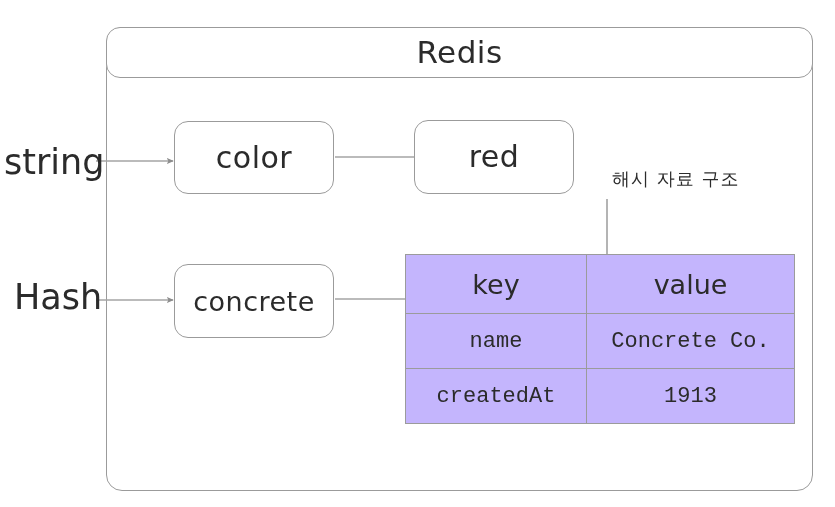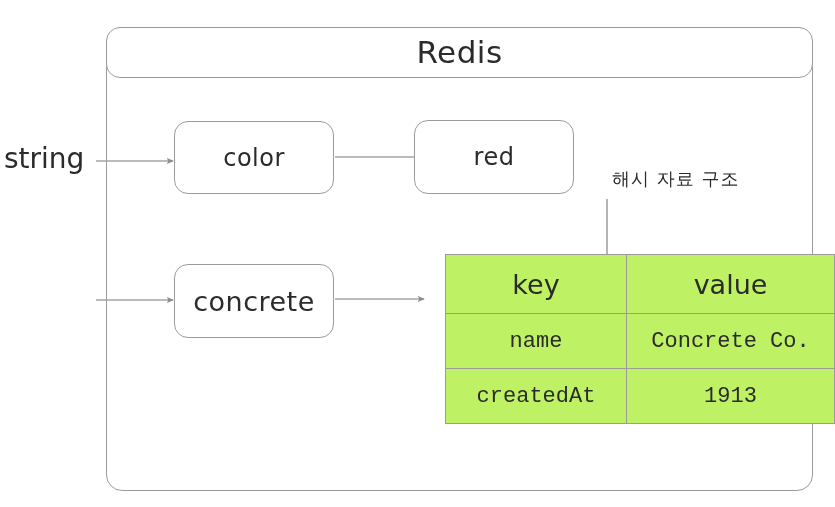--- a/index.html
+++ b/index.html
@@ -33,21 +33,21 @@
     position: absolute;
     box-sizing: border-box;
     border: 1.6px solid #9b9b9b;
     border-radius: 14px;
     background: #ffffff;
     display: flex;
     align-items: center;
     justify-content: center;
   }
   .box-label {
-    font-size: 24px;
+    font-size: 30px;
     letter-spacing: 0.5px;
     color: #2b2b2b;
     line-height: 1;
     white-space: nowrap;
   }
   #outer-container {
     left: 106px;
     top: 27px;
     width: 707px;
     height: 464px;
@@ -81,21 +81,21 @@
     left: 174px;
     top: 264px;
     width: 160px;
     height: 74px;
   }
   #box-company .box-label { font-size: 27px; }
 
   
   .side-label {
     position: absolute;
-    font-size: 28px;
+    font-size: 35px;
     color: #2b2b2b;
     white-space: nowrap;
     line-height: 1;
   }
   #label-string { left: 4px; top: 145px; }
   #label-hash   { left: 14px; top: 280px; }
 
   #annotation-korean {
     position: absolute;
     left: 612px;
@@ -103,25 +103,25 @@
     font-size: 18px;
     color: #2b2b2b;
     white-space: nowrap;
     line-height: 1;
     letter-spacing: 1px;
   }
 
   
   #hash-table {
     position: absolute;
-    left: 445px;
+    left: 405px;
     top: 254px;
     width: 387px;
     border-collapse: collapse;
-    background: #bef264;
+    background: #c4b5fd;
     table-layout: fixed;
   }
   #hash-table td {
     border: 1.4px solid #9b9b9b;
     text-align: center;
     color: #2b2b2b;
     padding: 0;
     vertical-align: middle;
     white-space: nowrap;
   }
@@ -160,20 +160,21 @@
     <line x1="335" y1="157" x2="424" y2="157" stroke="#a5a5a5" stroke-width="1.5" marker-end="url(#arrowhead)"></line>
 
     <line x1="96" y1="300" x2="173" y2="300" stroke="#a5a5a5" stroke-width="1.5" marker-end="url(#arrowhead)"></line>
 
     <line x1="335" y1="299" x2="424" y2="299" stroke="#a5a5a5" stroke-width="1.5" marker-end="url(#arrowhead)"></line>
 
     <line x1="607" y1="199" x2="607" y2="254" stroke="#9b9b9b" stroke-width="1.5"></line>
   </svg>
 
   <div class="side-label" id="label-string">string</div>
+  <div class="side-label" id="label-hash">Hash</div>
 
   <div class="box" id="box-color">
     <span class="box-label">color</span>
   </div>
 
   <div class="box" id="box-red">
     <span class="box-label">red</span>
   </div>
 
   <div class="box" id="box-company">

